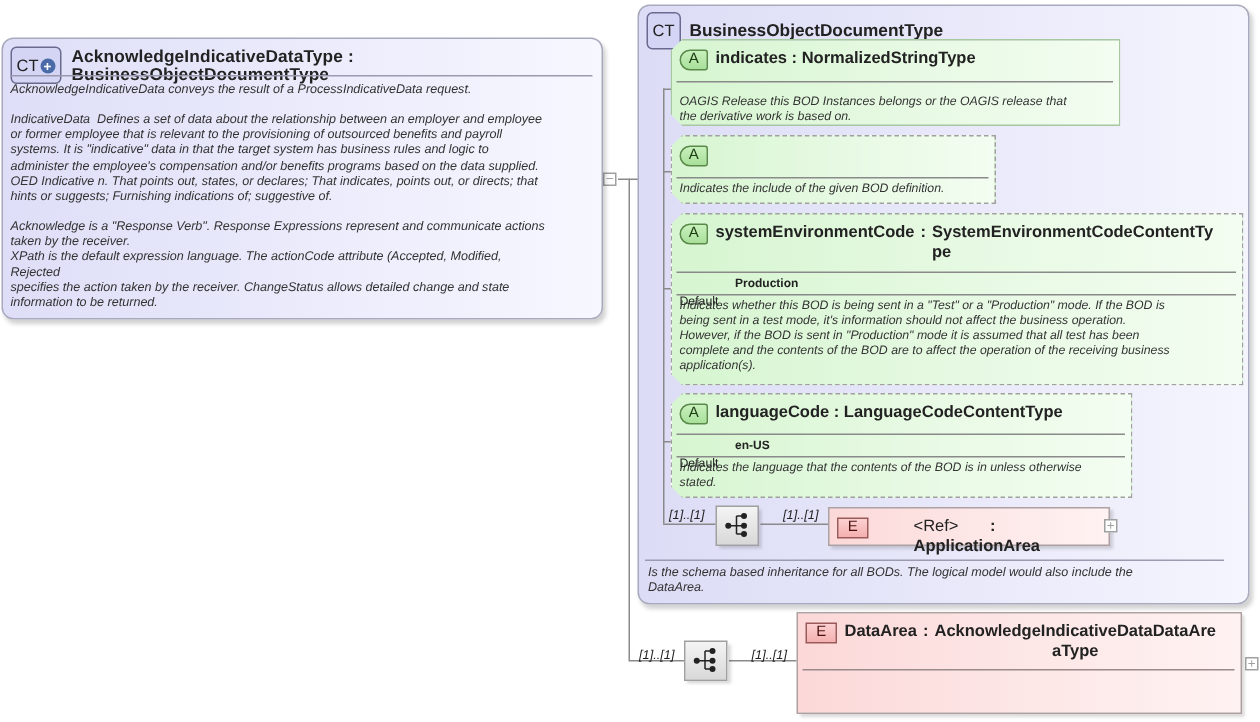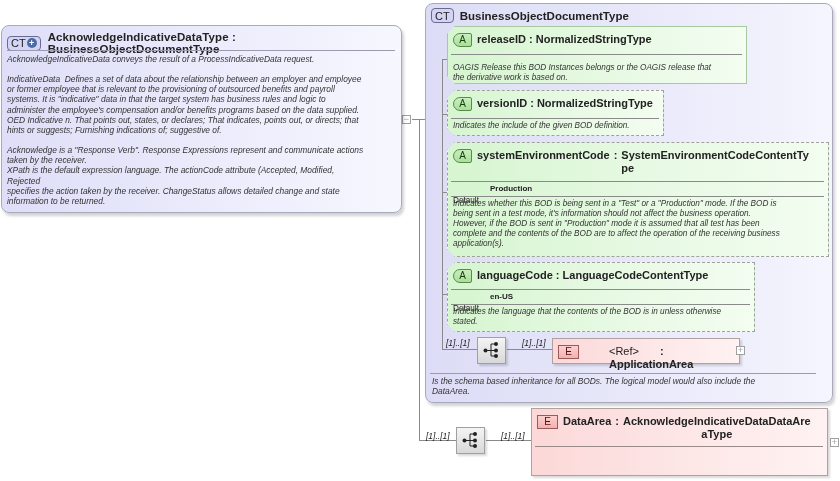--- a/index.html
+++ b/index.html
@@ -8,21 +8,21 @@
 
   
   .ct-main {
     position: absolute; left: 1px; top: 25px; width: 401px; height: 188px;
     border: 1px solid #a9a9bd; border-radius: 8px;
     background: linear-gradient(to right, #dedef8 0%, #ececfc 55%, #f7f7ff 100%);
     box-shadow: 2px 3px 3px rgba(0,0,0,0.18);
   }
   .ct-header { position: absolute; left: 5px; top: 5px; display: flex; align-items: center; }
   .ct-badge {
-    display: inline-flex; align-items: center; height: 15px; padding: 0 3px;
+    display: inline-flex; align-items: center; height: 25px; padding: 0 3px;
     border: 1px solid #6a6a90; border-radius: 4px; background: #d4d4f4;
     font-size: 11px; color: #222; gap: 1px;
   }
   .ct-plus {
     display: inline-block; width: 10px; height: 10px; border-radius: 50%;
     background: #4a6ba8; color: #fff; font-size: 9px; line-height: 10px; text-align: center; font-weight: bold;
   }
   .ct-title { font-size: 11.5px; font-weight: bold; color: #222; margin-left: 7px; letter-spacing: 0.1px; }
   .ct-sep { position: absolute; left: 5px; right: 6px; top: 24px; border-top: 1px solid #9a9ab0; }
   .doc {
@@ -134,32 +134,29 @@
   <div class="line-h" style="left:16px; top:55px; width:6px;"></div>
   <div class="line-h" style="left:16px; top:110px; width:6px;"></div>
   <div class="line-h" style="left:16px; top:188px; width:6px;"></div>
   <div class="line-h" style="left:16px; top:290px; width:6px;"></div>
   <div class="line-h" style="left:16px; top:345px; width:35px;"></div>
   <div class="line-h" style="left:81px; top:345px; width:45px;"></div>
 
   <div class="attr solid" style="left:21px; top:22px; width:300px; height:58px;">
     <div class="a-badge">A</div>
     <div class="a-title">
-      <span>releaseID</span> : <span>NormalizedStringType</span>
+      <span>indicates</span> : <span>NormalizedStringType</span>
     </div>
     <div class="a-sep" style="top:27px;"></div>
     <div class="a-doc" style="top:36px; white-space:pre-wrap;">OAGIS Release this BOD Instances belongs or the OAGIS release that
 the derivative work is based on.</div>
   </div>
 
   <div class="attr dashed" style="left:21px; top:86px; width:217px; height:46px;">
     <div class="a-badge">A</div>
-    <div class="a-title">
-      <span>versionID</span> : <span>NormalizedStringType</span>
-    </div>
     <div class="a-sep" style="top:27px;"></div>
     <div class="a-doc" style="top:30px;">Indicates the include of the given BOD definition.</div>
   </div>
 
   <div class="attr dashed" style="left:21px; top:138px; width:382px; height:115px;">
     <div class="a-badge">A</div>
     <div class="a-title" style="display:flex;">
       <span>systemEnvironmentCode</span>
         <span style="margin:0 4px;">:</span>
       <span style="display:inline-block; text-align:left;">

